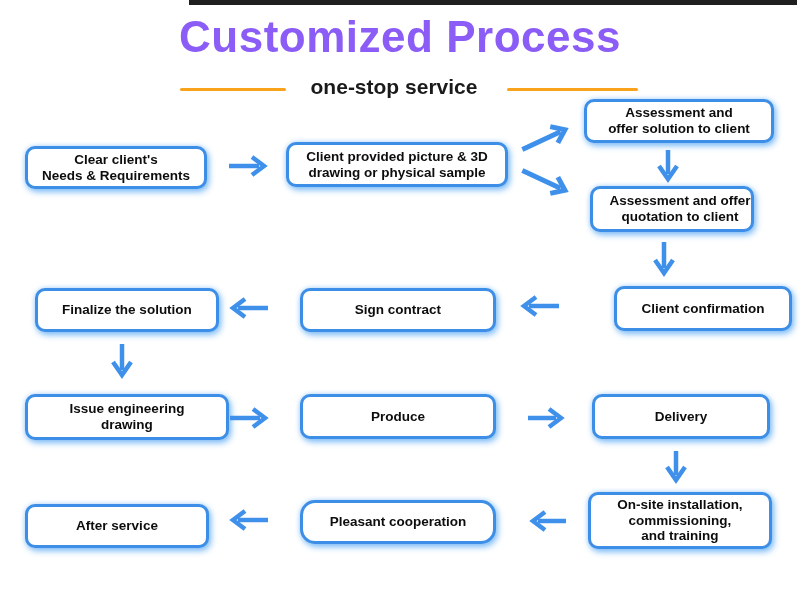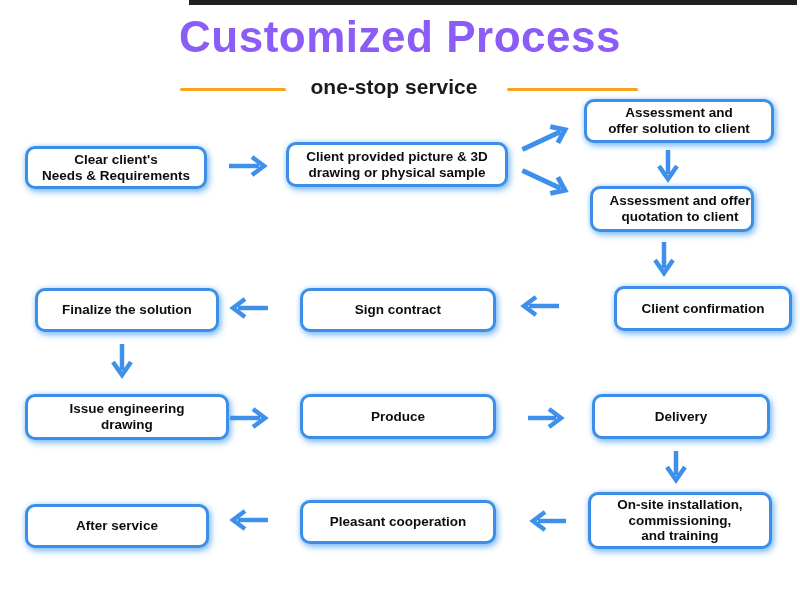--- a/index.html
+++ b/index.html
@@ -131,20 +131,20 @@
 
 <div class="box" style="left:588px;top:492px;width:184px;height:57px;">On-site installation,
 commissioning,
 and training</div>
 
 <svg class="arrow" style="left:528px;top:509px;" width="40" height="24" viewBox="0 0 40 24">
   <path d="M38 12 H10"></path>
     <path d="M17 3 L5 12 L17 21"></path>
 </svg>
 
-<div class="box" style="left:300px;top:500px;width:196px;height:44px;">Pleasant cooperation</div>
+<div class="box" style="left:300px;top:500px;width:196px;height:44px;border-radius:15px;">Pleasant cooperation</div>
 
 <svg class="arrow" style="left:228px;top:508px;" width="42" height="24" viewBox="0 0 42 24">
   <path d="M40 12 H10"></path>
     <path d="M17 3 L5 12 L17 21"></path>
 </svg>
 
 <div class="box" style="left:25px;top:498px;width:184px;height:44px;margin-top:6px;">After service</div>
 
 </body></html>

